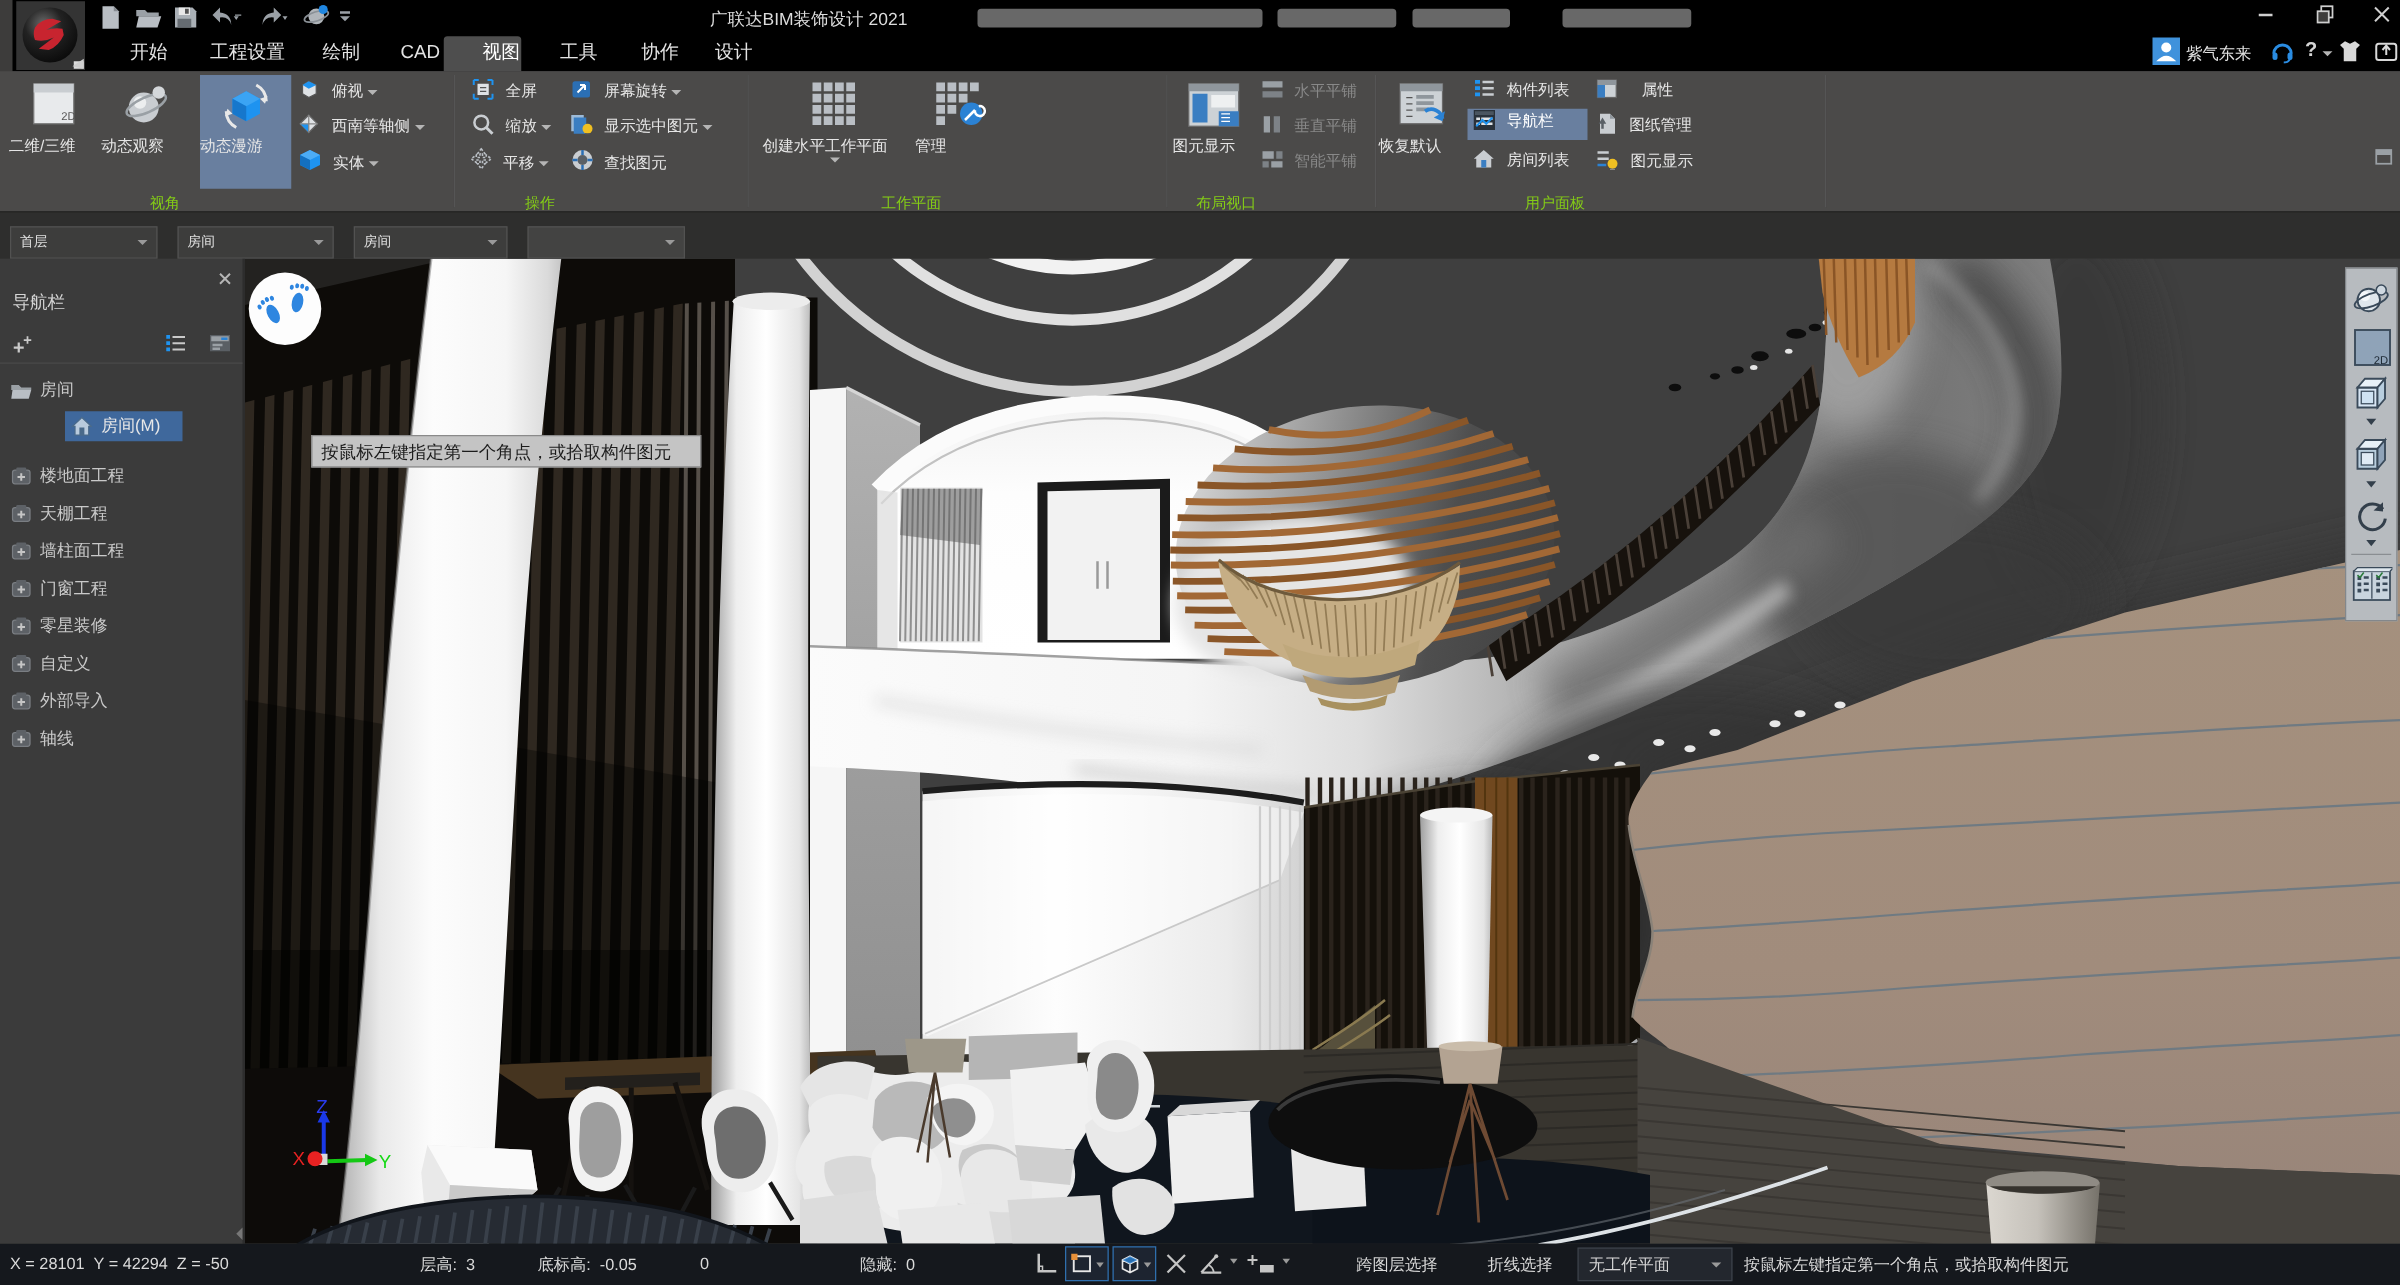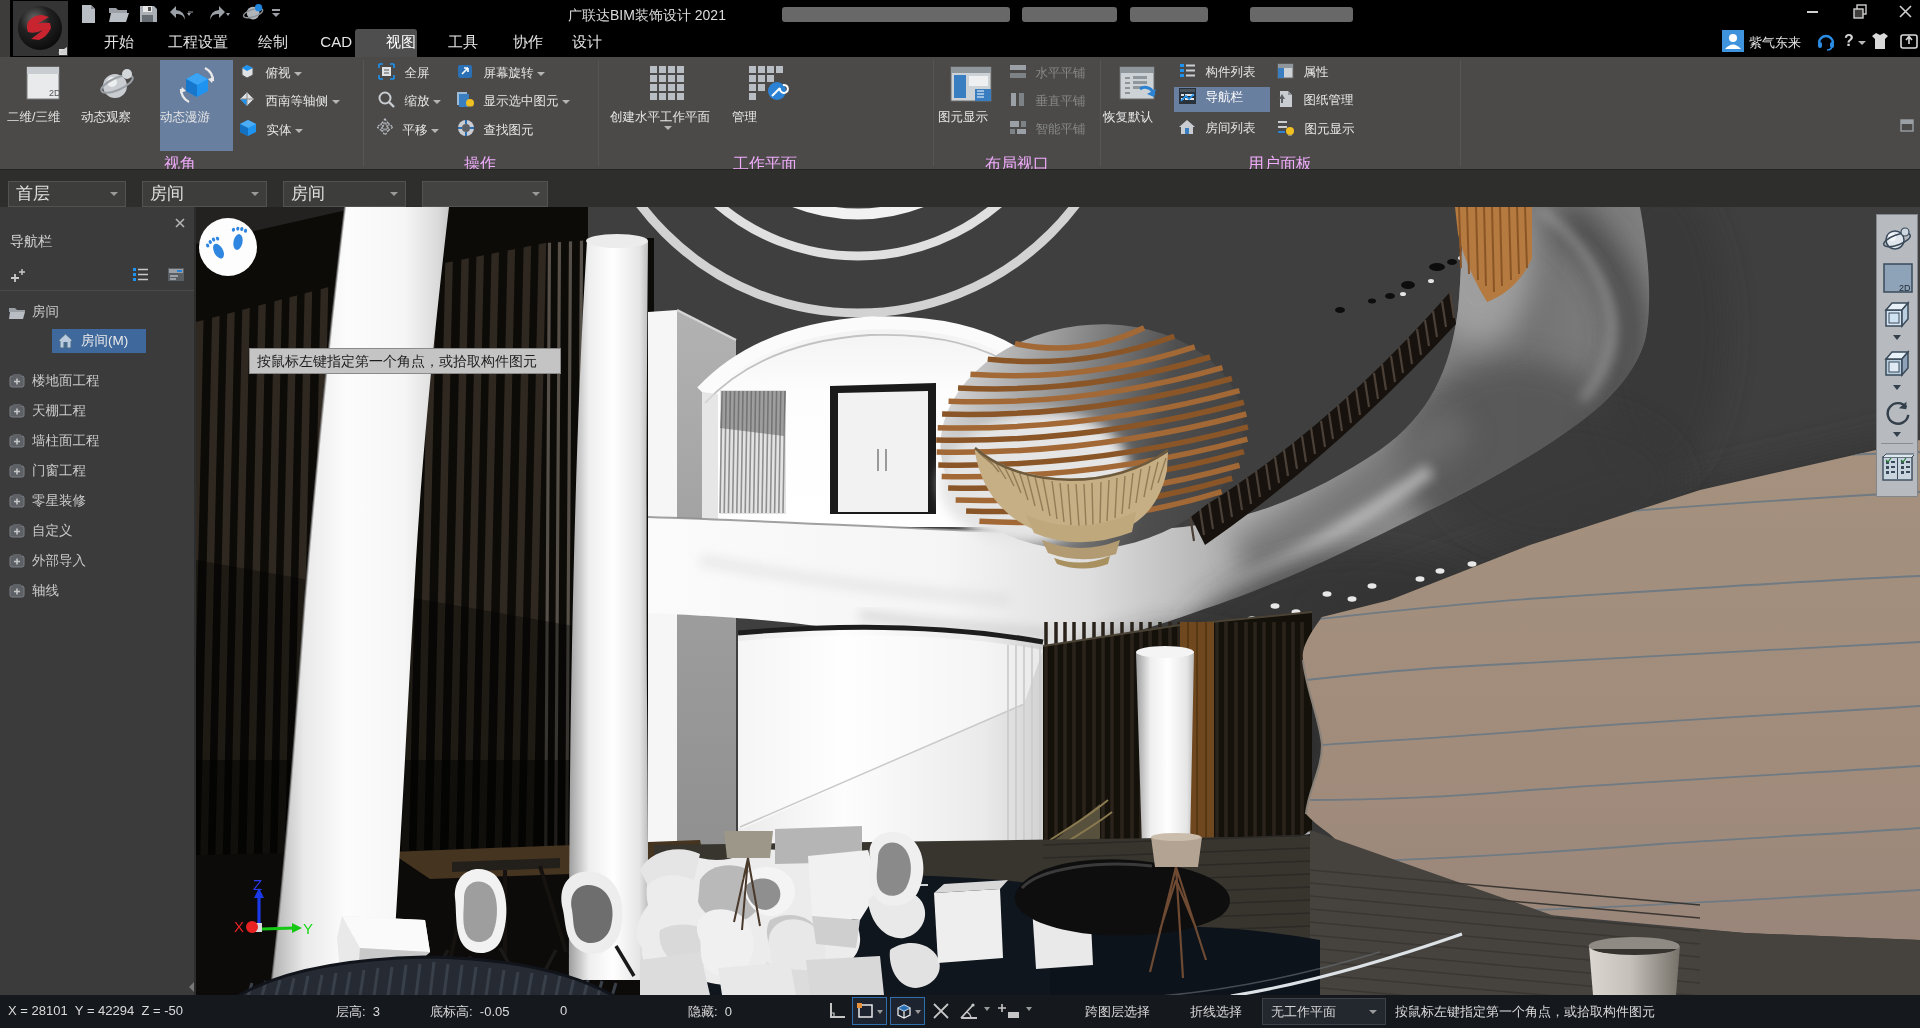--- a/index.html
+++ b/index.html
@@ -9,30 +9,30 @@
 #logo{position:absolute;left:3px;top:1px;width:55px;height:55px;background:#343434}
 .qicon{position:absolute;top:4px;height:20px}
 .ttl{position:absolute;top:7px;font-size:14px;color:#dcdcdc;white-space:nowrap}
 .blob{position:absolute;top:7px;height:15px;background:#686868;border-radius:3px}
 .tab{position:absolute;top:30px;height:27px;font-size:15px;color:#e4e4e4;text-align:right;line-height:24px}
 #tabactive{position:absolute;left:345px;top:29px;width:62px;height:28px;background:#4e4e4e;border-radius:3px 3px 0 0}
 .winbtn{position:absolute;top:6px;color:#d0d0d0;font-size:15px}
 
 #ribbon{position:absolute;left:0;top:57px;width:1920px;height:112px;background:#4b4a49}
 .rdiv{position:absolute;top:3px;width:1px;height:106px;background:#3c3b3a;border-right:1px solid #555}
-.rlabel{position:absolute;top:97px;font-size:16px;color:#f0abfc;width:120px;text-align:center}
+.rlabel{position:absolute;top:97px;font-size:12px;color:#84cc16;width:120px;}
 .rbig{position:absolute;top:3px;width:70px;height:90px;text-align:center}
 .rbig .t{position:absolute;top:49px;width:100%;font-size:12.5px;color:#e6e6e6;text-align:left;white-space:nowrap}
 .rsm{position:absolute;height:22px;font-size:12.5px;color:#e6e6e6;white-space:nowrap;line-height:20px}
 .dis{color:#888!important}
 .caret{display:inline-block;width:0;height:0;border-left:4px solid transparent;border-right:4px solid transparent;border-top:4px solid #b5b5b5;vertical-align:middle;margin-left:4px}
 .hl{background:#697f9f}
 
 #tbar2{position:absolute;left:0;top:169px;width:1920px;height:38px;background:#2e2e2d;border-top:1px solid #242423}
-.dd{position:absolute;top:11px;height:26px;background:#3d3d3c;border:1px solid #525251;color:#e0e0e0;font-size:17px;line-height:24px;padding-left:7px}
+.dd{position:absolute;top:11px;height:26px;background:#3d3d3c;border:1px solid #525251;color:#e0e0e0;font-size:11px;line-height:24px;padding-left:7px}
 .dd .ca{position:absolute;right:7px;top:10px;width:0;height:0;border-left:4px solid transparent;border-right:4px solid transparent;border-top:4px solid #9a9a9a}
 
 #lpanel{position:absolute;left:0;top:207px;width:196px;height:788px;background:#3b3b3b;border-right:2px solid #2d2d2d}
 .trow{position:absolute;left:0;width:100%;height:28px;font-size:13.5px;color:#c9c9c9;line-height:26px}
 
 #sbar{position:absolute;left:0;top:995px;width:1920px;height:33px;background:#15181d;color:#dadada;font-size:13px}
 .sit{position:absolute;top:8px;white-space:nowrap}
 
 #rstrip{position:absolute;left:1876px;top:214px;width:42px;height:283px;background:#b7bbbf;border:1px solid #83878b}
 </style></head>
@@ -380,21 +380,21 @@
           <rect x="7" y="10" width="4" height="6" fill="#3a7ec2"></rect>
         </svg>
     <span style="margin-left:5px">房间列表</span>
   </div>
   <div class="rsm" style="left:1276px;top:5px">
     <svg width="19" height="18" viewBox="0 0 19 18" style="vertical-align:-4px">
           <rect x="2" y="2" width="15" height="14" fill="#cdd2d6" stroke="#666"></rect>
           <rect x="2" y="2" width="15" height="4" fill="#8f969c"></rect>
           <rect x="2" y="6" width="6" height="10" fill="#3a7ec2"></rect>
         </svg>
-    <span style="margin-left:5px">属性</span>
+    <span style="margin-left:15px">属性</span>
   </div>
   <div class="rsm" style="left:1276px;top:33px">
     <svg width="19" height="18" viewBox="0 0 19 18" style="vertical-align:-4px">
           <path d="M4 1 h8 l4 4 v12 h-12 z" fill="#c9cdd1"></path>
           <path d="M12 1 l4 4 h-4 z" fill="#8f969c"></path>
           <path d="M6 4 l3 5 h-2 l0 4 h-2 l0 -4 h-2 z" fill="#5a6066"></path>
         </svg>
     <span style="margin-left:5px">图纸管理</span>
   </div>
   <div class="rsm" style="left:1276px;top:61px">

